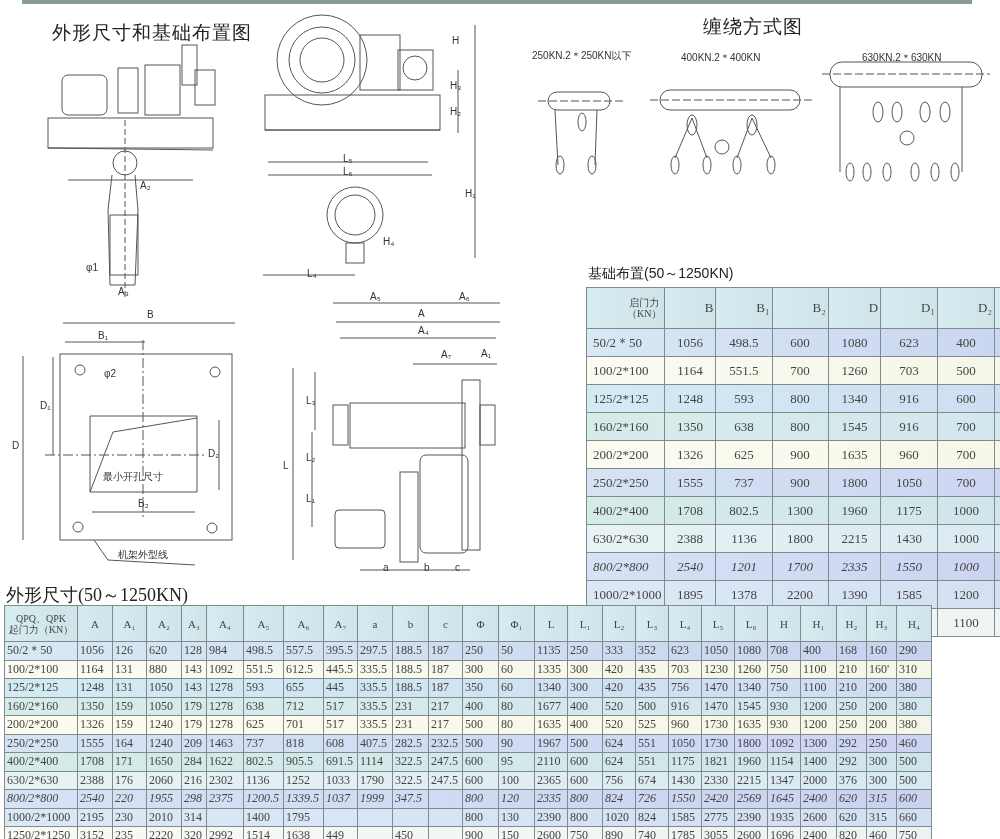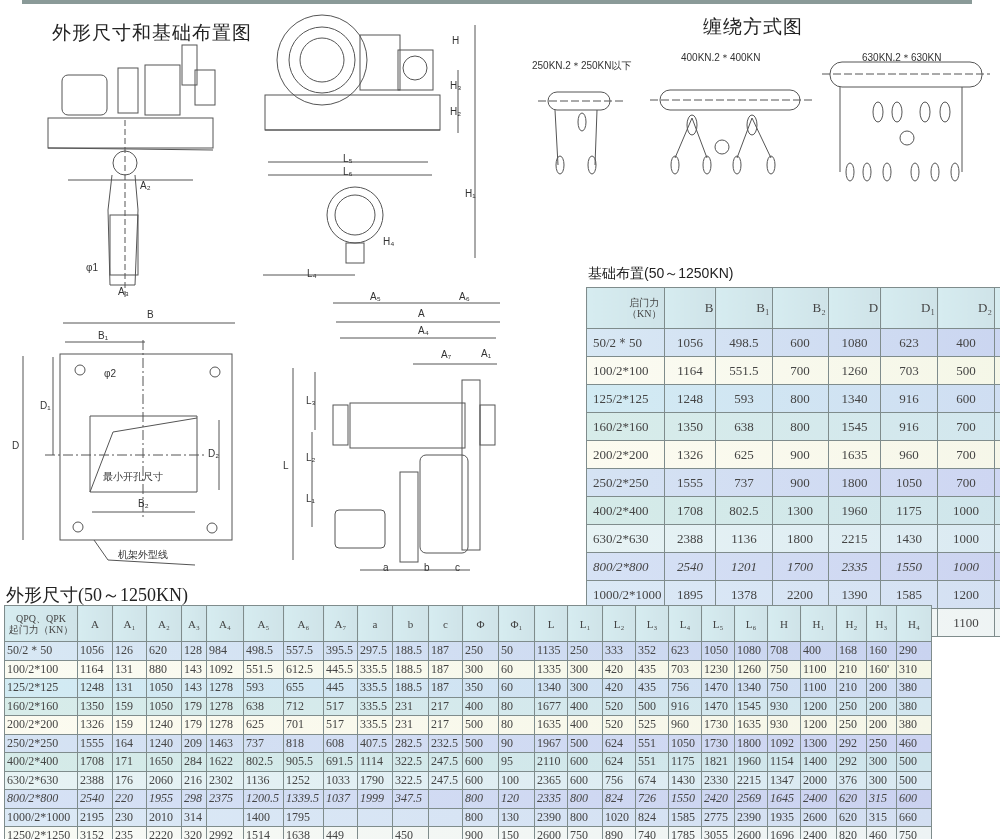--- a/index.html
+++ b/index.html
@@ -32,21 +32,21 @@
   .lbl{position:absolute;font-size:10px;color:#333;font-family:"Liberation Sans",sans-serif;}
 </style>
 </head>
 <body>
 
 <div class="topbar"></div>
 
 <div class="title" style="left:52px;top:20px;">外形尺寸和基础布置图</div>
 <div class="title" style="left:703px;top:14px;">缠绕方式图</div>
 
-<div class="sub" style="left:532px;top:59px;">250KN.2＊250KN以下</div>
+<div class="sub" style="left:532px;top:49px;">250KN.2＊250KN以下</div>
 <div class="sub" style="left:681px;top:51px;">400KN.2＊400KN</div>
 <div class="sub" style="left:862px;top:51px;">630KN.2＊630KN</div>
 
 <svg class="draw" width="1000" height="600" fill="none" stroke="#555" stroke-width="1">
 
   <g>
     <rect x="48" y="118" width="165" height="30"></rect>
     <rect x="62" y="75" width="45" height="40" rx="6"></rect>
     <rect x="118" y="68" width="20" height="45"></rect>
     <rect x="145" y="65" width="35" height="50"></rect>

